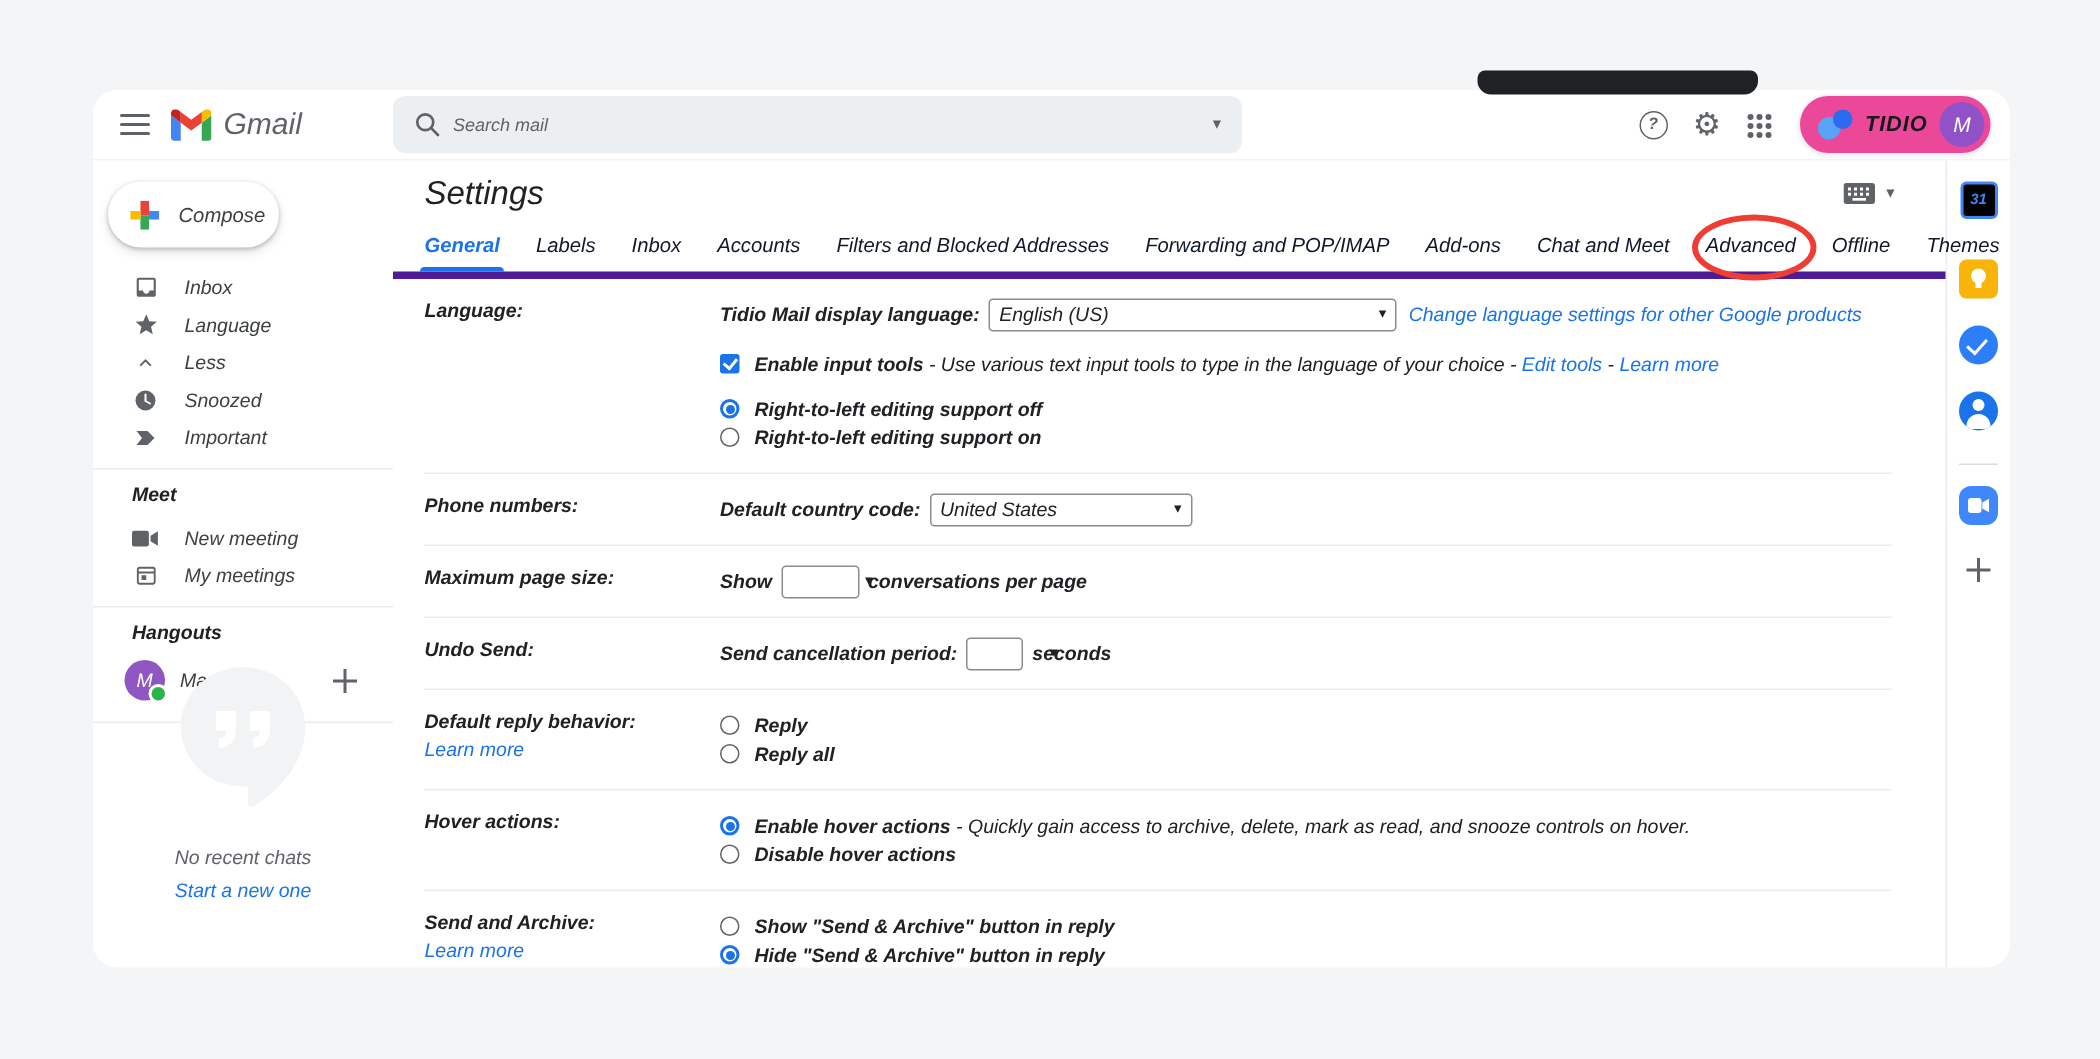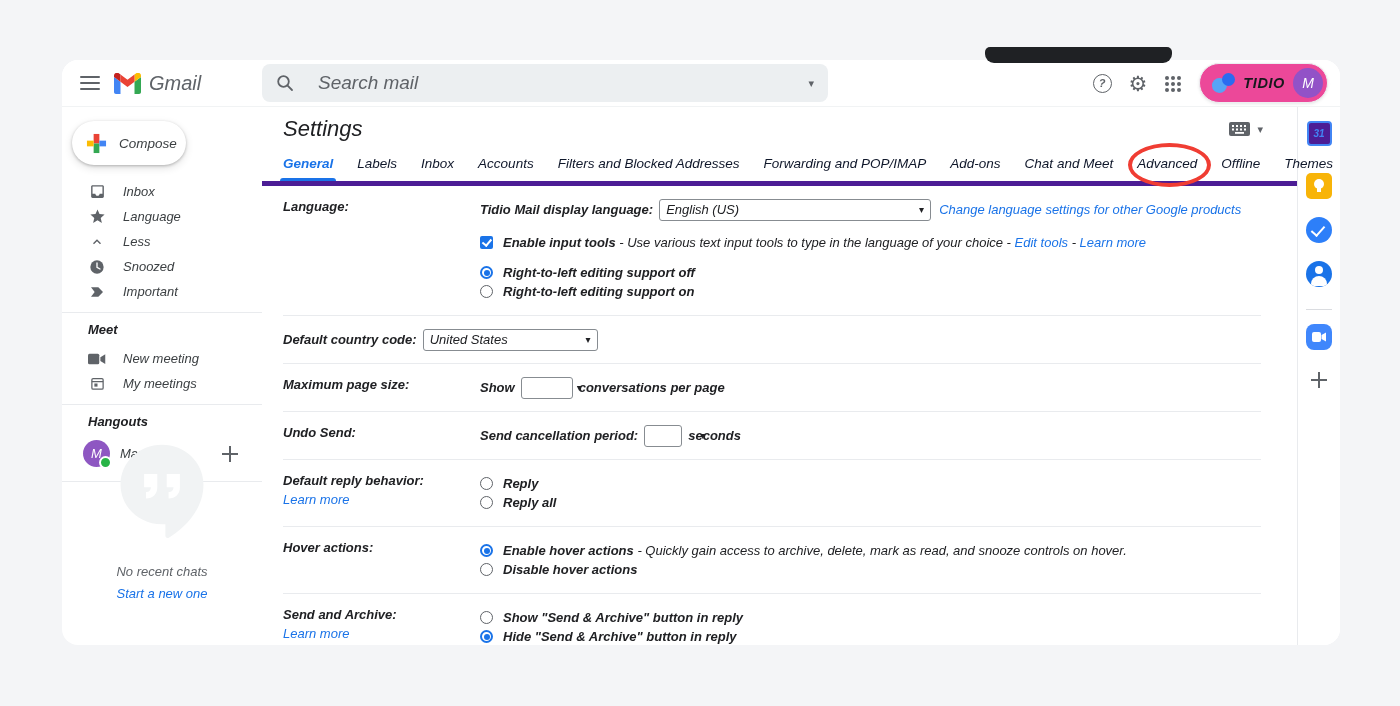--- a/index.html
+++ b/index.html
@@ -9,21 +9,21 @@
   .app-card{position:absolute;left:62px;top:60px;width:1278px;height:585px;background:#fff;border-radius:16px;overflow:hidden;display:flex;flex-direction:column;font-style:italic;}
 
   
   .topbar{position:relative;flex:0 0 46px;display:flex;align-items:center;padding-left:18px;border-bottom:1px solid #f1f3f4;background:#fff;}
   .hamburger{width:20px;height:14px;display:flex;flex-direction:column;justify-content:space-between;cursor:pointer;margin-right:14px;}
   .hamburger i{display:block;height:2px;background:#5f6368;border-radius:1px;}
   .gmail-logo{width:27px;height:21px;margin-right:8px;}
   .app-name{font-size:20px;color:#5f6368;}
   .search{position:absolute;left:200px;top:4px;width:566px;height:38px;background:#eceff1;border-radius:8px;display:flex;align-items:center;padding:0 14px;box-sizing:border-box;cursor:text;}
   .search svg{flex:none;}
-  .search-ph{margin-left:24px;font-size:19px;color:#5f6368;flex:1;}
+  .search-ph{margin-left:8px;font-size:12px;color:#5f6368;flex:1;}
   .caret{font-size:11px;color:#5f6368;line-height:1;}
   .topbar-right{position:absolute;right:12px;top:0;height:46px;display:flex;align-items:center;gap:17px;}
   .tb-icon{color:#5f6368;cursor:pointer;display:flex;align-items:center;justify-content:center;}
   .help-circle{width:17px;height:17px;border:1.5px solid #5f6368;border-radius:50%;font-size:11px;font-weight:bold;display:flex;align-items:center;justify-content:center;}
   .gear-glyph{font-size:21px;line-height:1;}
   .dots{width:4px;height:4px;border-radius:50%;background:#5f6368;margin:0 12px 12px 0;box-shadow:6px 0 0 #5f6368,12px 0 0 #5f6368,0 6px 0 #5f6368,6px 6px 0 #5f6368,12px 6px 0 #5f6368,0 12px 0 #5f6368,6px 12px 0 #5f6368,12px 12px 0 #5f6368;}
   .account-pill{display:flex;align-items:center;gap:8px;background:#ec4899;border:1px solid #edeff1;border-radius:20px;height:38px;padding:0 4px 0 12px;box-shadow:0 1px 3px rgba(60,64,67,.12);cursor:pointer;}
   .tlogo{width:23px;height:20px;position:relative;}
   .tlogo::before{content:"";position:absolute;left:0;bottom:0;width:15px;height:15px;background:#57a4f6;border-radius:50% 50% 8px 50%;}
   .tlogo::after{content:"";position:absolute;right:0;top:0;width:13px;height:13px;background:#2b6bf0;border-radius:50%;}
@@ -82,21 +82,21 @@
   .opt .txt{margin-left:10px;}
   .rad{flex:none;width:13px;height:13px;border:1.5px solid #5f6368;border-radius:50%;box-sizing:border-box;margin-top:1px;cursor:pointer;}
   .rad.on{border:2px solid #1a73e8;position:relative;}
   .rad.on::after{content:"";position:absolute;inset:1.5px;background:#1a73e8;border-radius:50%;}
   .chk{flex:none;width:13px;height:13px;background:#1a73e8;border-radius:2px;position:relative;margin-top:1px;cursor:pointer;}
   .chk::after{content:"";position:absolute;left:4px;top:1px;width:3.5px;height:7px;border:solid #fff;border-width:0 2px 2px 0;transform:rotate(40deg);}
   .mb14{margin-bottom:14px;}
 
   
   .strip-icon{cursor:pointer;flex:none;}
-  .cal-icon{width:25px;height:25px;border:2.5px solid #4285f4;border-radius:4px;background:#4c1d95;box-sizing:border-box;display:flex;align-items:center;justify-content:center;font-size:10px;font-weight:bold;color:#4285f4;margin-bottom:27px;}
+  .cal-icon{width:25px;height:25px;border:2.5px solid #4285f4;border-radius:4px;background:#000000;box-sizing:border-box;display:flex;align-items:center;justify-content:center;font-size:10px;font-weight:bold;color:#4285f4;margin-bottom:27px;}
   .keep-icon{width:26px;height:26px;border-radius:5px;background:#f8b408;position:relative;margin-bottom:18px;}
   .keep-icon::before{content:"";position:absolute;left:8px;top:6px;width:10px;height:10px;background:#fff;border-radius:50%;}
   .keep-icon::after{content:"";position:absolute;left:11px;top:15px;width:4px;height:4px;background:#fff;}
   .tasks-icon{width:26px;height:26px;border-radius:50%;background:#2d7ff9;position:relative;margin-bottom:18px;}
   .tasks-icon::after{content:"";position:absolute;left:8px;top:6px;width:6px;height:11px;border:solid #fff;border-width:0 2.5px 2.5px 0;transform:rotate(42deg);}
   .contacts-icon{width:26px;height:26px;border-radius:50%;background:#1a73e8;position:relative;overflow:hidden;margin-bottom:16px;}
   .contacts-icon::before{content:"";position:absolute;left:9px;top:5px;width:8px;height:8px;background:#fff;border-radius:50%;}
   .contacts-icon::after{content:"";position:absolute;left:5px;top:15px;width:16px;height:10px;background:#fff;border-radius:8px 8px 0 0;}
   .strip-div{width:26px;border-top:1px solid #dadce0;margin:6px 0 14px;}
   .zoom-icon{width:26px;height:26px;border-radius:8px;background:#4087fc;display:flex;align-items:center;justify-content:center;margin-bottom:22px;}
@@ -311,20 +311,21 @@
                 <span class="txt b">Right-to-left editing support off</span>
               </div>
               <div class="opt">
                 <span class="rad"></span>
                 <span class="txt b">Right-to-left editing support on</span>
               </div>
             </div>
           </div>
 
           <div class="row">
+            <div class="row-label">Phone numbers:</div>
             <div class="row-content">
               <div class="line">
                 <span class="b">Default country code:</span>
                 <span class="sel w175">
                   <span class="val">United States</span>
                   <span class="caret">▾</span>
                 </span>
               </div>
             </div>
           </div>

